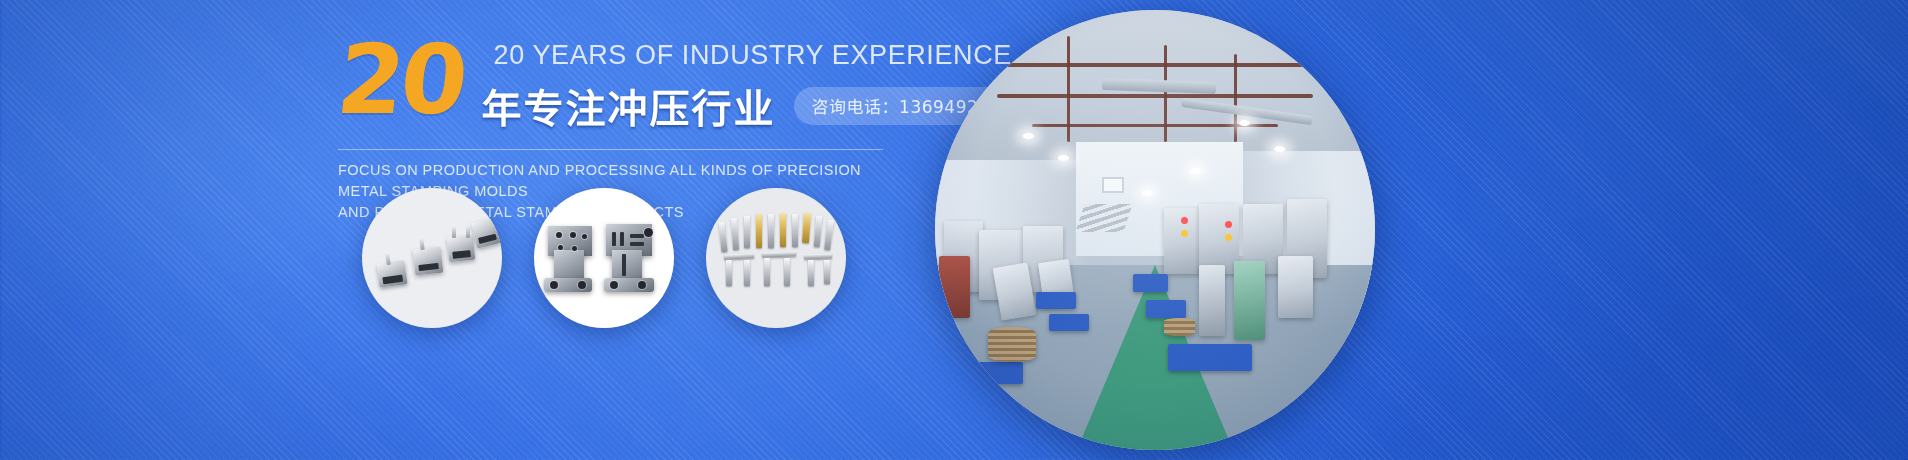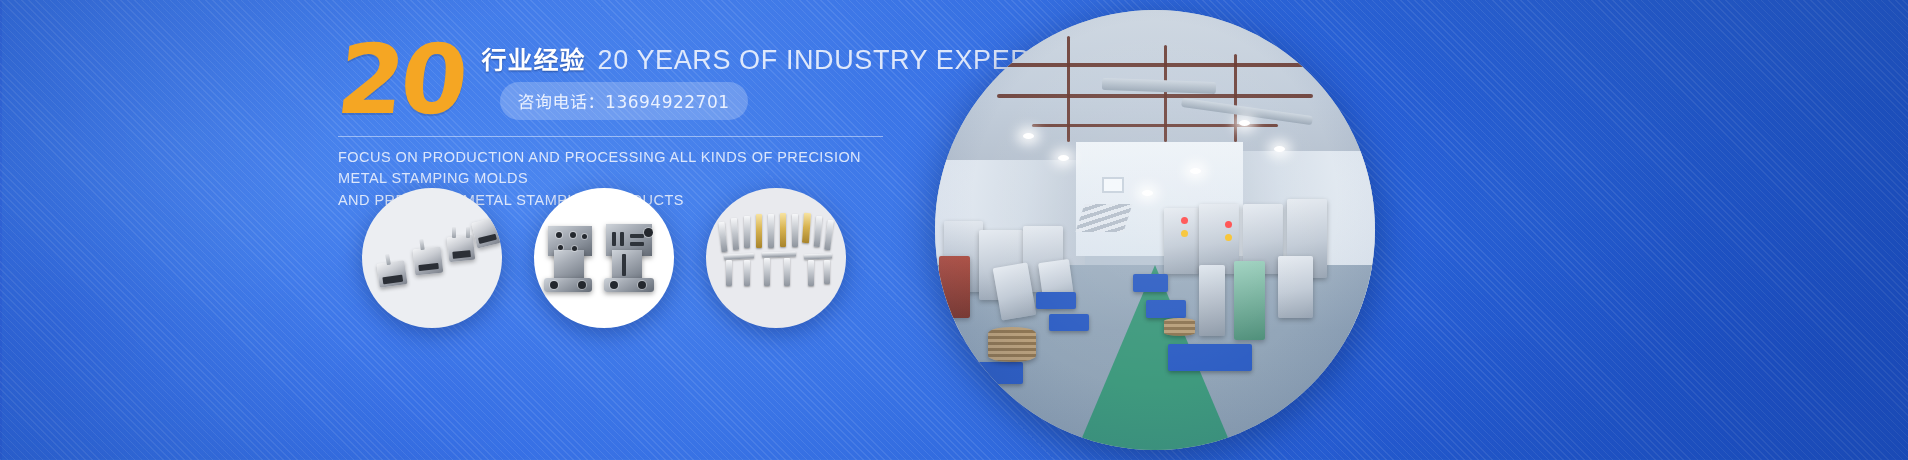--- a/index.html
+++ b/index.html
@@ -336,25 +336,25 @@
 
   <div class="text-block">
 
     <div class="headline-row">
 
       <div class="big-number">20</div>
 
       <div class="headline-text">
 
         <div class="line1">
-          <span class="cn-small">行业经验</span>
           <span class="en-years">20 YEARS OF INDUSTRY EXPERIENCE</span>
         </div>
 
         <div class="line2">
+          <span class="cn-big">年专注冲压行业</span>
           <span class="phone-badge">咨询电话：13694922701</span>
         </div>
 
       </div>
     </div>
 
     <div class="divider"></div>
 
     <div class="subtitle">
       <div>FOCUS ON PRODUCTION AND PROCESSING ALL KINDS OF PRECISION METAL STAMPING MOLDS</div>

